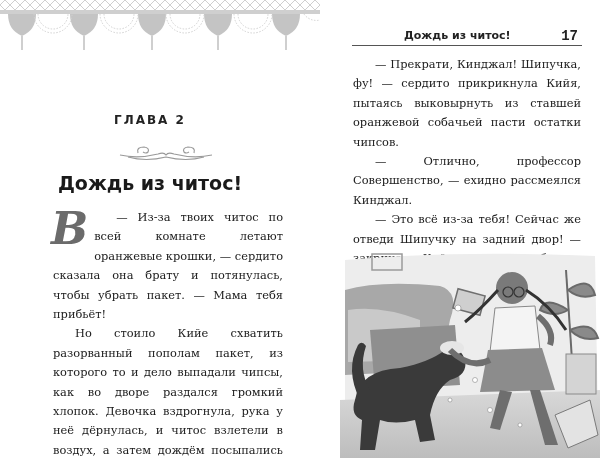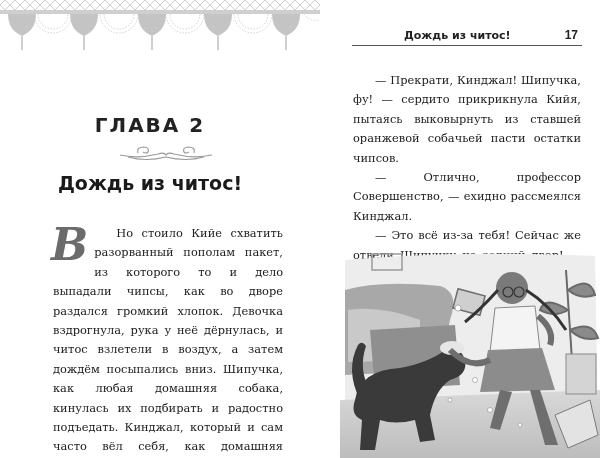--- a/index.html
+++ b/index.html
@@ -7,50 +7,50 @@
     width: 600px; height: 458px; background: #ffffff; overflow: hidden; position: relative;
     font-family: "DejaVu Serif", serif; color: #1f1f1f;
   }
   .spread { position: absolute; left: 0; top: 0; width: 600px; height: 458px; }
 
   
   .ornament { position: absolute; left: 0; top: 0; width: 320px; height: 52px; }
 
   .chapter-label {
     position: absolute; left: 0; width: 300px; top: 113px; text-align: center;
-    font-family: "DejaVu Sans", sans-serif; font-weight: bold; font-size: 20px; letter-spacing: 2px; color: #222;
+    font-family: "DejaVu Sans", sans-serif; font-weight: bold; font-size: 12px; letter-spacing: 2px; color: #222;
   }
   .flourish { position: absolute; left: 118px; top: 143px; width: 96px; height: 20px; }
   .chapter-title {
     position: absolute; left: 0; width: 300px; top: 172px; text-align: center;
     font-family: "DejaVu Sans", sans-serif; font-weight: bold; font-size: 19px; color: #1a1a1a;
   }
 
   .text {
     font-family: "DejaVu Serif", serif; font-size: 11.4px; line-height: 19.4px; color: #202020;
-    text-align: justify; text-align-last: left; margin-top: 16px;
+    text-align: justify; text-align-last: left;
   }
   .text p { margin: 0; text-indent: 22px; }
   .text p.noindent { text-indent: 0; }
 
   .left-body { position: absolute; left: 53px; top: 208px; width: 230px; }
   .dropcap {
     float: left; font-family: "DejaVu Serif", serif; font-size: 44px; line-height: 38px; font-weight: bold;
     color: #6b6b6b; margin: 2px 6px 0 -2px; font-style: italic;
   }
 
   .running-head {
     position: absolute; left: 352px; top: 27px; width: 230px; height: 18px;
     border-bottom: 1px solid #555;
   }
   .running-title {
     position: absolute; left: 52px; top: 2px; font-family: "DejaVu Sans", sans-serif; font-size: 11px; font-weight: bold; color: #222;
   }
   .page-number {
-    position: absolute; right: 4px; top: 1px; font-family: Liberation Sans, sans-serif; font-size: 12px; font-weight: bold; color: #222;
+    position: absolute; right: 4px; top: 1px; font-family: Liberation Mono, monospace; font-size: 14px; font-weight: bold; color: #222;
   }
   .right-body { position: absolute; left: 353px; top: 55px; width: 228px; }
 
   .illustration { position: absolute; left: 340px; top: 250px; width: 260px; height: 208px; }
 </style>
 </head>
 <body>
 
 <div class="spread">
 
@@ -106,20 +106,21 @@
         <path d="M20 10 Q18 4 26 4 Q32 5 30 9 Q28 11 25 9"></path>
         <path d="M76 10 Q78 4 70 4 Q64 5 66 9 Q68 11 71 9"></path>
         <path d="M10 14 Q28 19 48 14 Q68 19 86 14"></path>
       </g>
     </svg>
 
     <div class="chapter-title">Дождь из читос!</div>
 
     <div class="left-body text">
       <span class="dropcap">В</span>
+      <p>— Из-за твоих читос по всей комнате летают оранжевые крошки, — сердито сказала она брату и потянулась, чтобы убрать пакет. — Мама тебя прибьёт!</p>
       <p>Но стоило Кийе схватить разорванный пополам пакет, из которого то и дело выпадали чипсы, как во дворе раздался громкий хлопок. Девочка вздрогнула, рука у неё дёрнулась, и читос взлетели в воздух, а затем дождём посыпались вниз. Шипучка, как любая домашняя собака, кинулась их подбирать и радостно подъедать. Кинджал, который и сам часто вёл себя, как домашняя собака, — значительно чаще, чем следовало, — хватал читос обеими руками и запихивал в рот.</p>
     </div>
   </div>
 
   <div>
     <div class="running-head">
       <span class="running-title">Дождь из читос!</span>
       <span class="page-number">17</span>
     </div>
 

